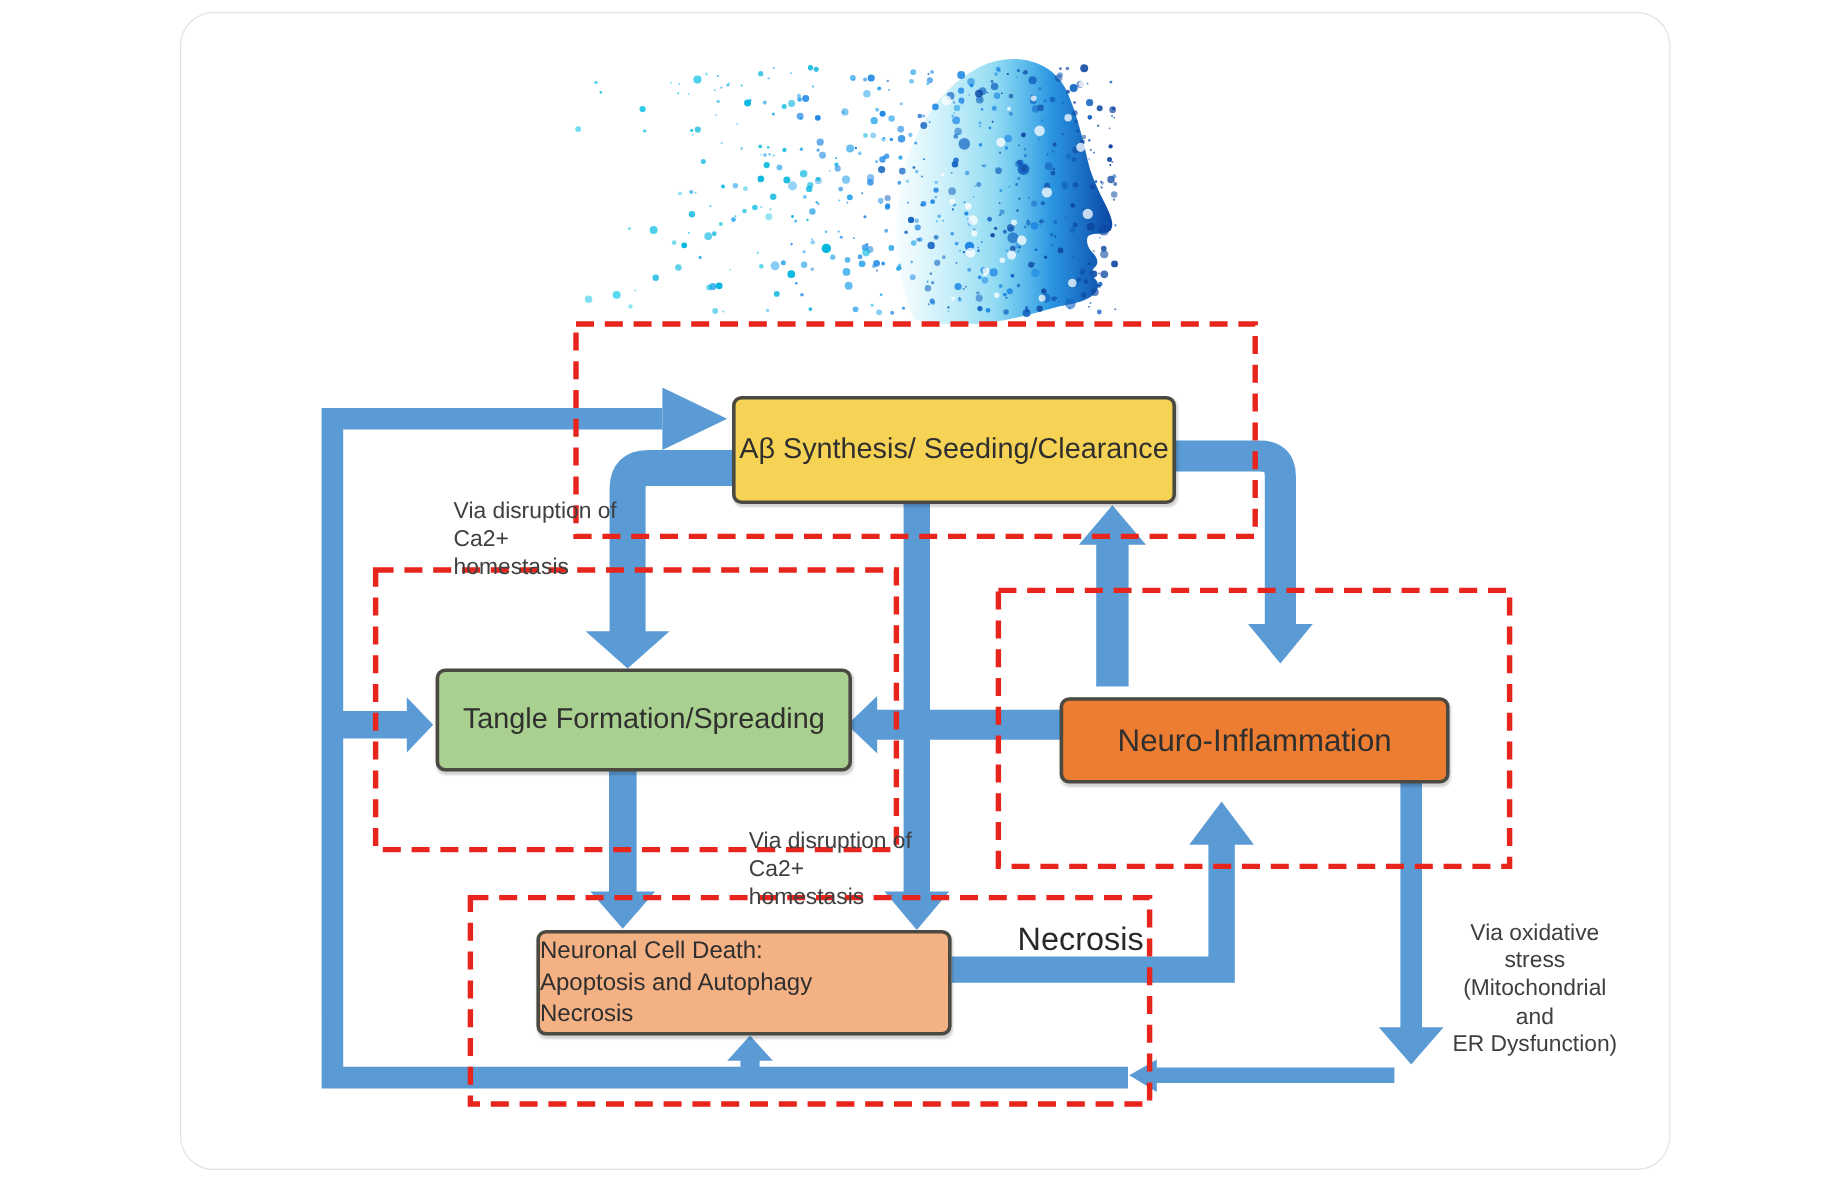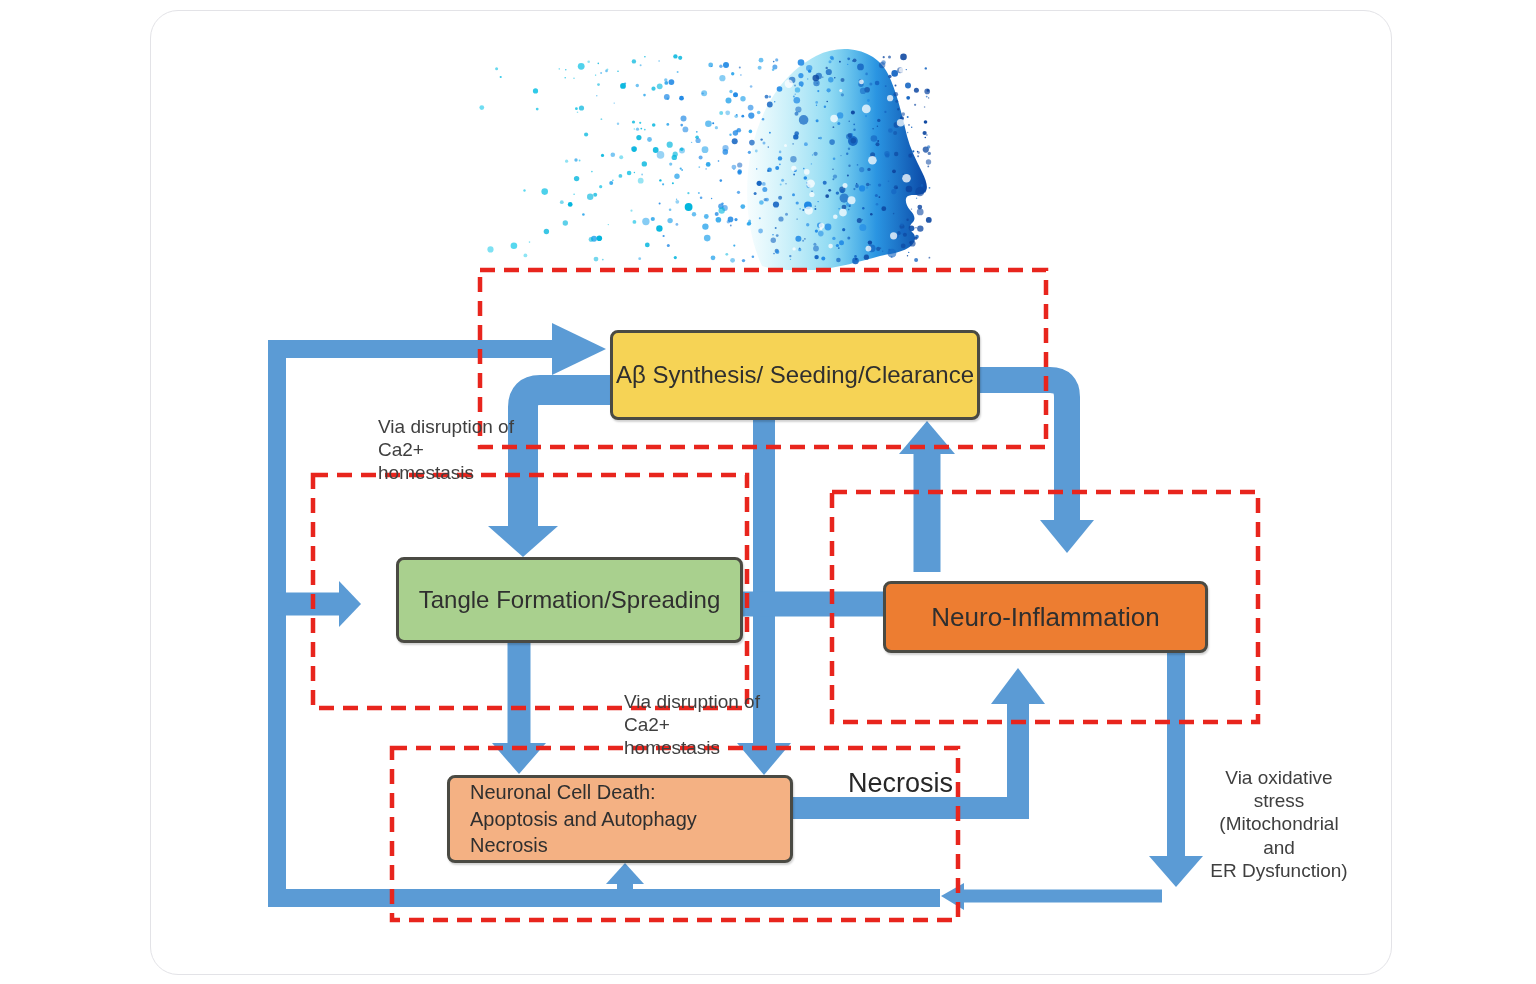--- a/index.html
+++ b/index.html
@@ -5,24 +5,24 @@
   html,body{margin:0;padding:0;background:#ffffff;width:1536px;height:984px;
     font-family:"Liberation Sans", sans-serif;}
   .stage{position:relative;width:1536px;height:984px;overflow:hidden;background:#fff;}
   .card{position:absolute;left:150px;top:10px;width:1240px;height:963px;background:#fff;
     border:1px solid #e3e3e7;border-radius:28px;}
   .layer{position:absolute;left:0;top:0;width:1536px;height:984px;}
   .box{position:absolute;display:flex;align-items:center;justify-content:center;
     border:3px solid #4a4a43;border-radius:8px;color:#2f2f2f;text-align:center;
     box-shadow:1px 2px 2px rgba(0,0,0,0.18);z-index:6;box-sizing:border-box;}
   .box-abeta{left:610px;top:330px;width:370px;height:90px;background:#F6D355;font-size:24px;}
-  .box-tangle{left:363px;top:557px;width:347px;height:86px;background:#A9D08E;font-size:24px;margin-left:33px;}
+  .box-tangle{left:363px;top:557px;width:347px;height:86px;background:#A9D08E;font-size:24px;}
   .box-neuro{left:883px;top:581px;width:325px;height:72px;background:#ED7D31;font-size:26px;}
   .box-death{left:447px;top:775px;width:346px;height:88px;background:#F4B183;font-size:20px;
-    justify-content:flex-start;text-align:left;padding-left:20px;line-height:1.32;}
+    justify-content:flex-start;text-align:left;line-height:1.32;}
   .note{position:absolute;color:#3f3f3f;font-size:19px;line-height:1.22;z-index:7;}
   .note-necrosis{position:absolute;left:848px;top:768px;color:#282828;font-size:27px;z-index:7;}
 </style>
 </head>
 <body>
 
 <div class="stage">
   <div class="card"></div>
 
   <svg id="head-svg" class="layer" style="left:430px;top:40px;width:520px;height:230px;z-index:4;" viewBox="0 0 520 230">

